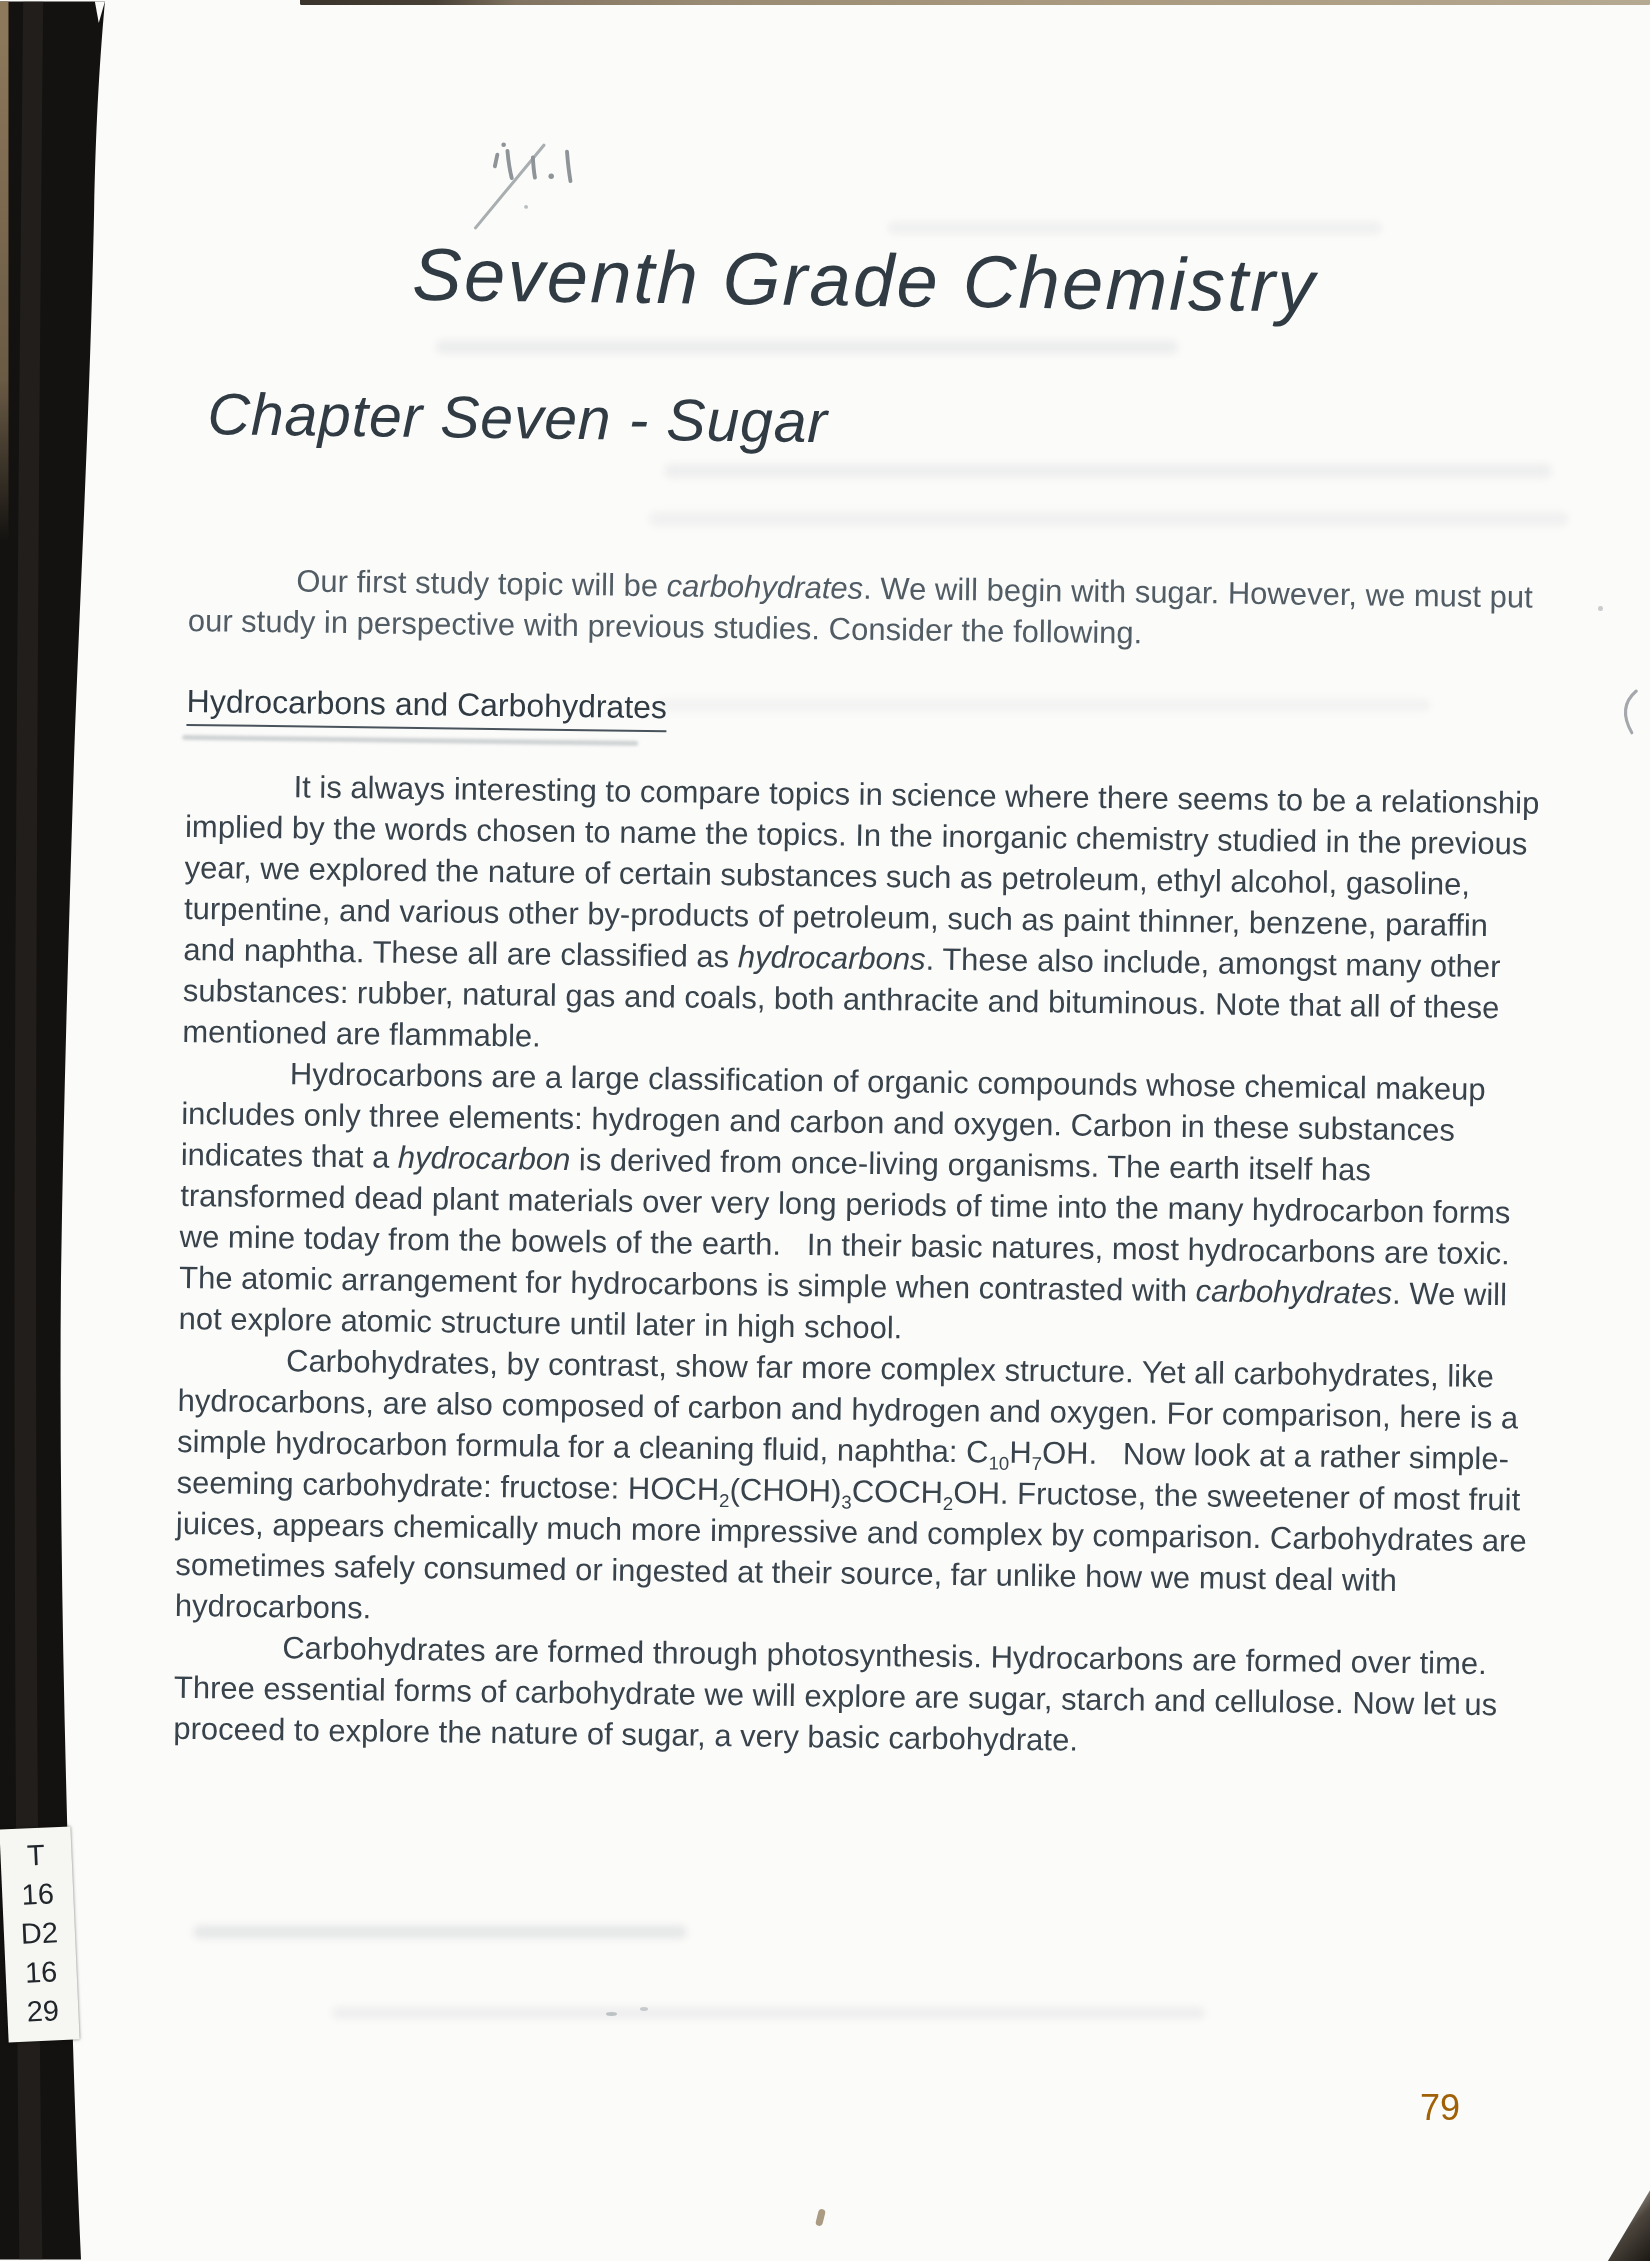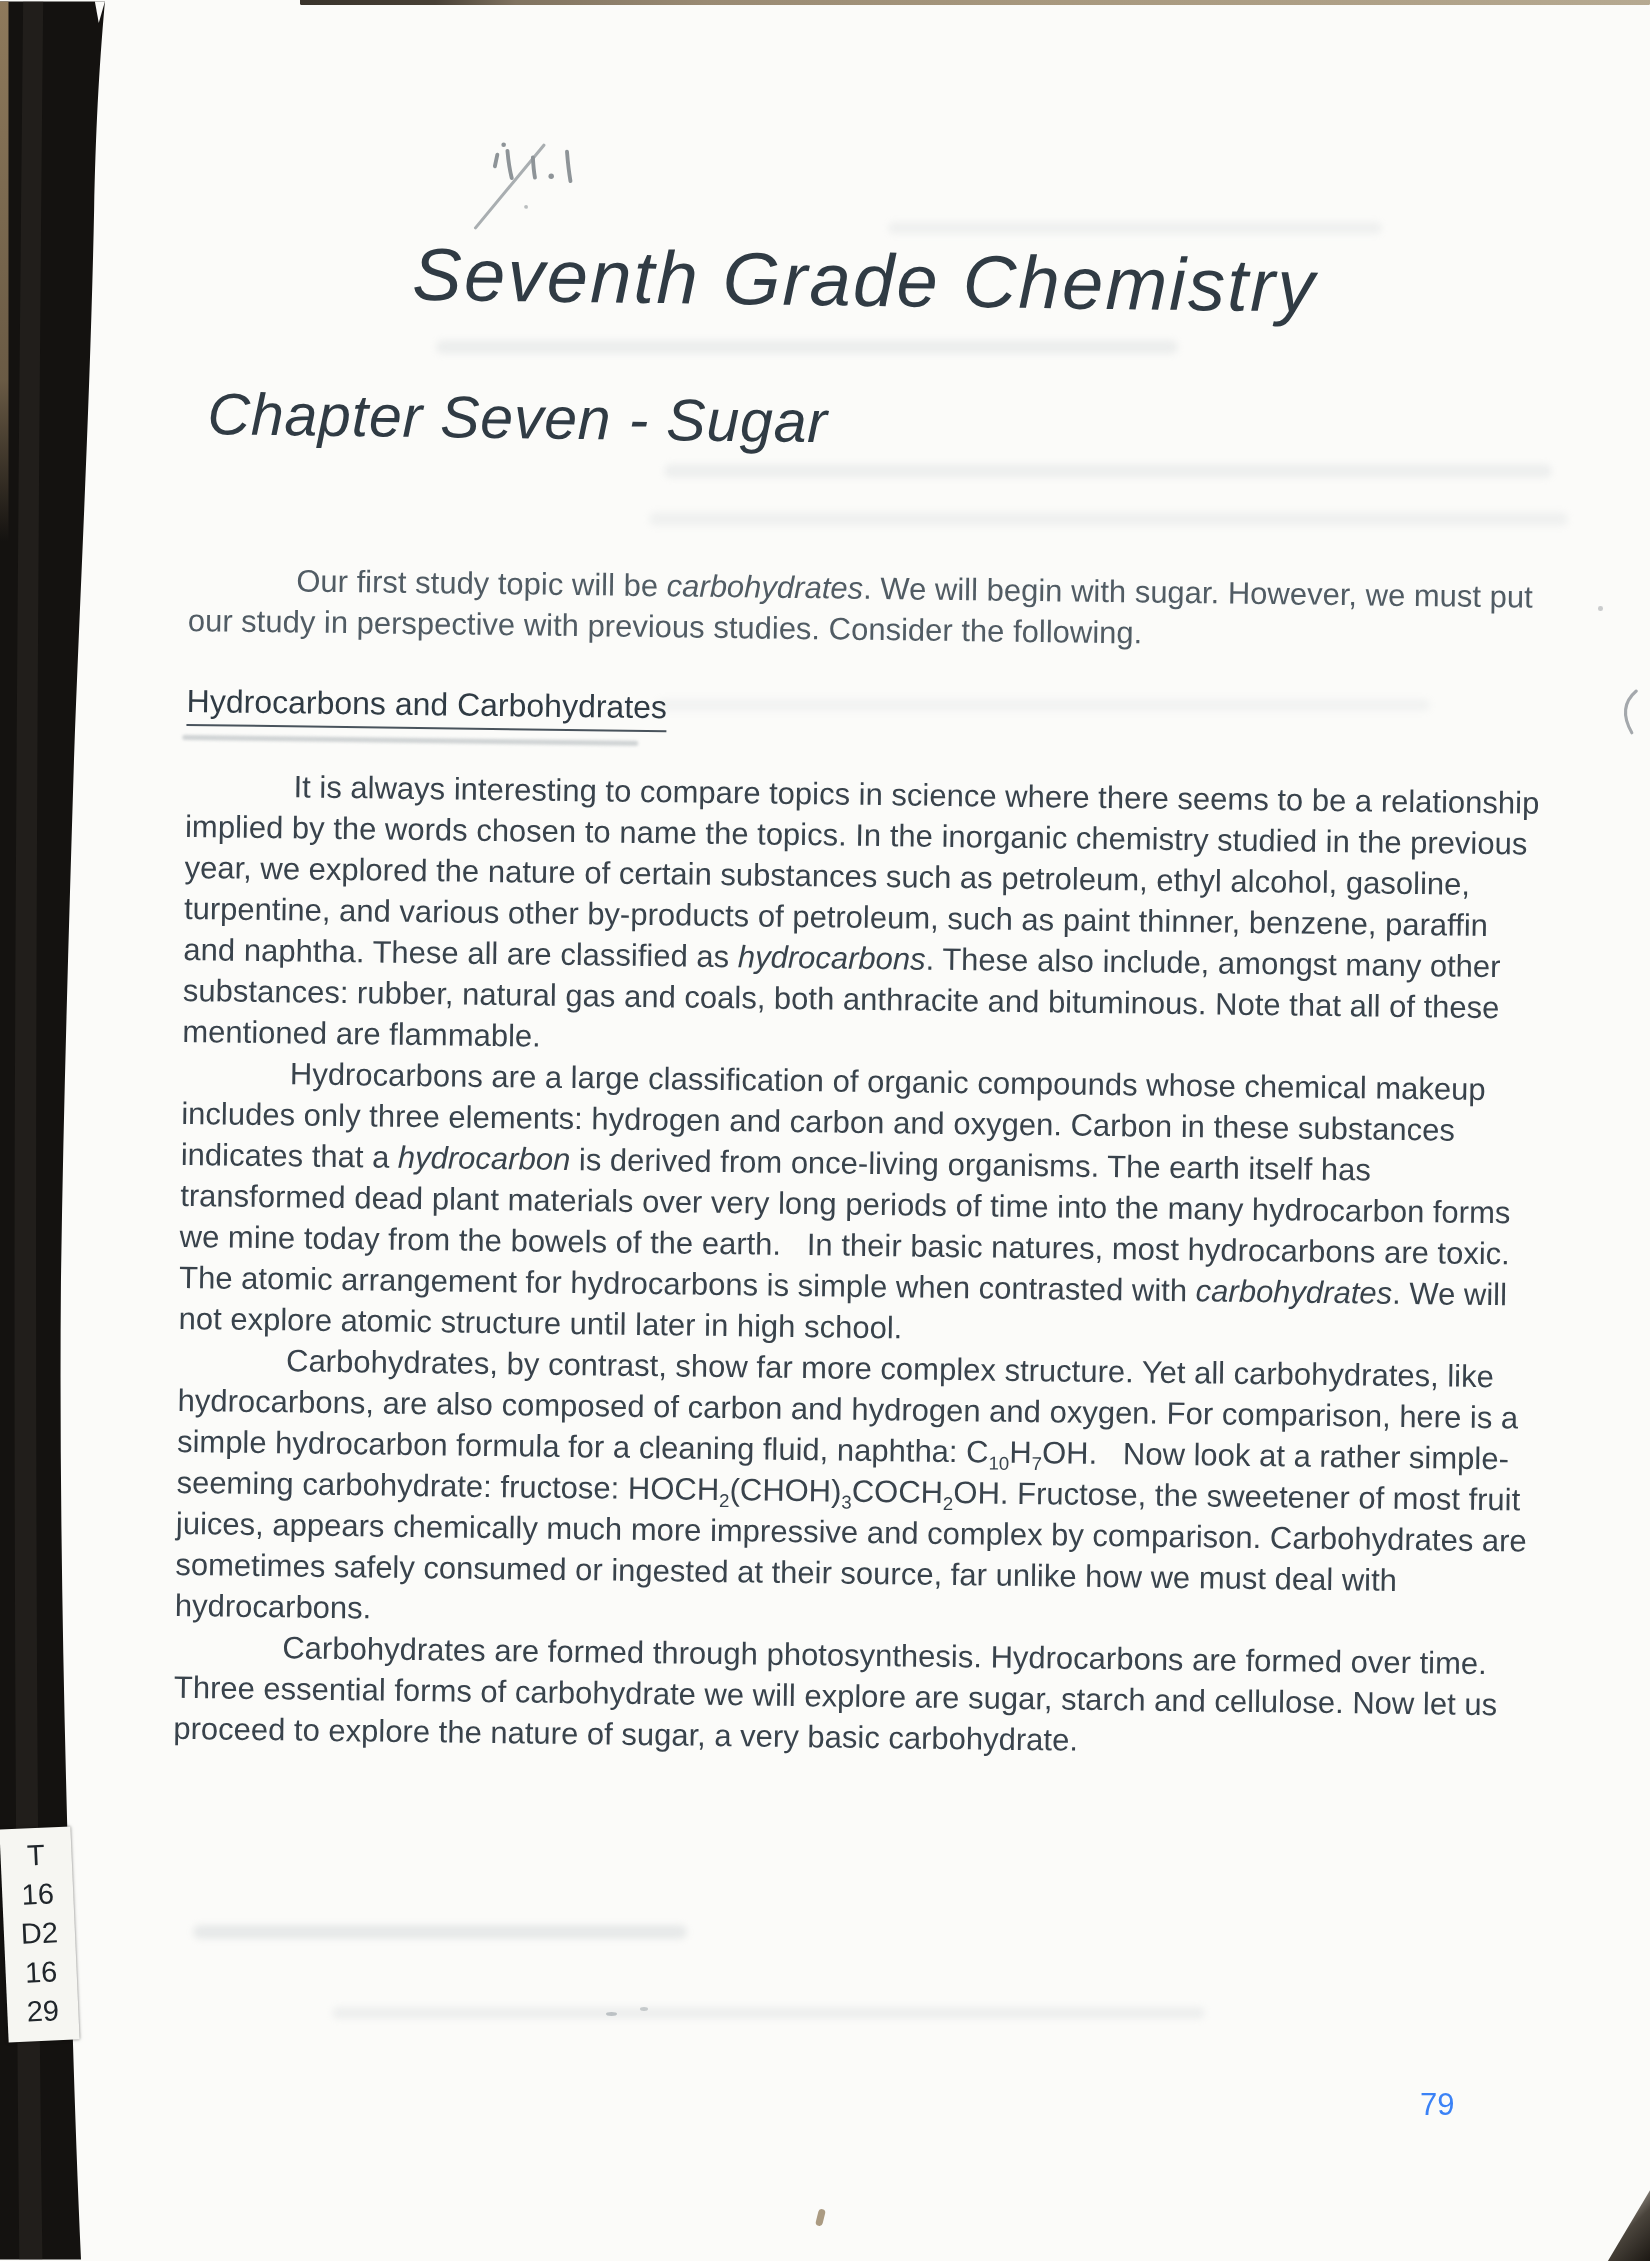--- a/index.html
+++ b/index.html
@@ -58,21 +58,21 @@
     position:absolute;left:189px;top:735px;width:456px;height:4.6px;
     background:#aab1b5;filter:blur(1.5px);opacity:.55;border-radius:2.3px;
   }
   #body-text{
     position:absolute;left:193px;top:765px;width:1358px;
     font-size:31px;line-height:41px;
   }
   #body-text p, #intro p{margin:0;text-indent:108px;}
   sub{font-size:.6em;line-height:0;margin-top:34px;}
   #page-number{
-    position:absolute;left:1420px;top:2087px;font-size:31px;color:#3b82f6;
+    position:absolute;left:1420px;top:2087px;font-size:36px;color:#a16207;
   }
   
   .pencil{position:absolute;}
   
   .ghost{
     position:absolute;background:var(--ghost,#b9c0c4);
     filter:blur(3.9px);border-radius:7px;
   }
   .speck{position:absolute;border-radius:50%;}
 </style>

